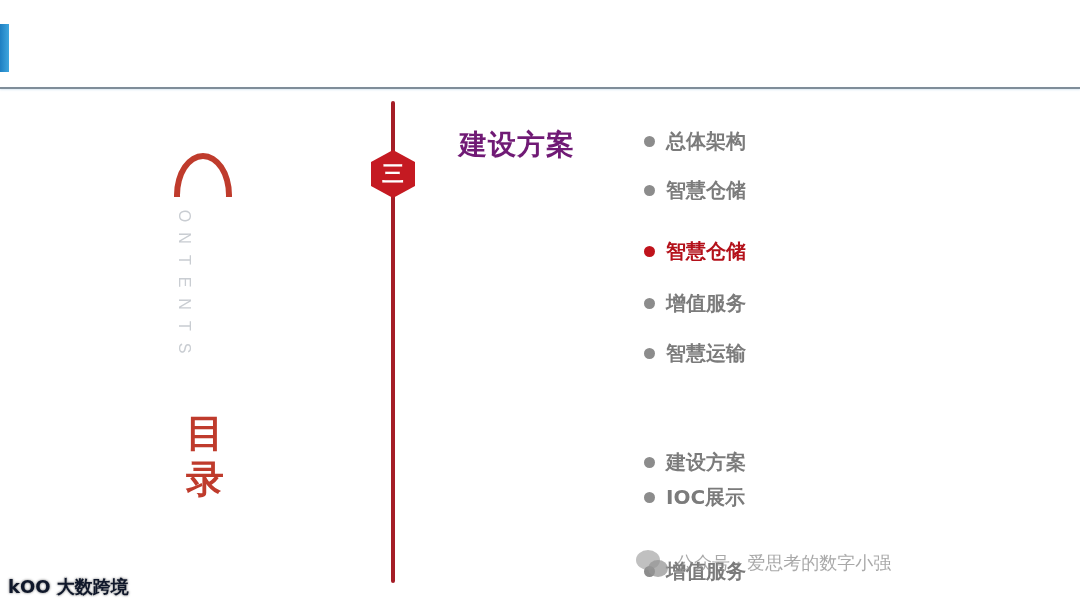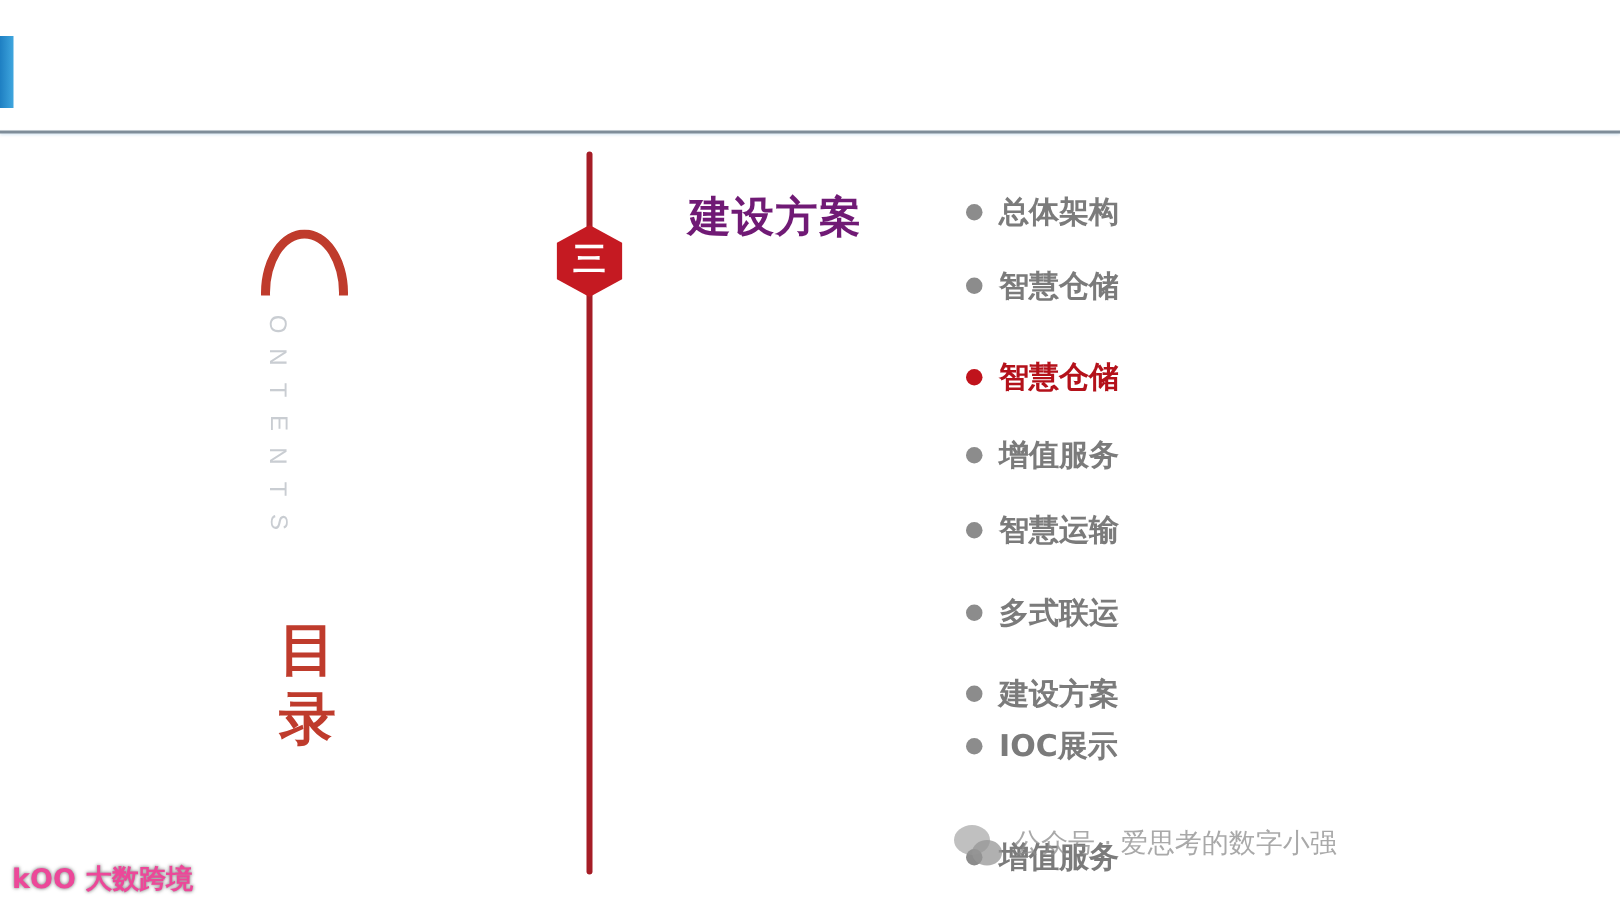--- a/index.html
+++ b/index.html
@@ -182,21 +182,21 @@
     }
     .wm-chat .b2 {
       position: absolute; left: 12px; top: 10px;
       width: 20px; height: 17px; border-radius: 50%;
       background: rgba(150,150,150,0.75);
     }
     .wm-left {
       position: absolute;
       left: 8px;
       top: 574px;
-      color: #ec4899;
+      color: #0f172a;
       font-size: 18px;
       font-weight: bold;
       line-height: 26px;
       text-shadow: 0 0 2px #999, 0 0 3px #aaa;
       white-space: nowrap;
     }
   </style>
 </head>
 <body>
 
@@ -241,24 +241,20 @@
       <span>智慧仓储</span>
     </div>
     <div class="item" style="top:288px">
       <span class="dot"></span>
       <span>增值服务</span>
     </div>
     <div class="item" style="top:338px">
       <span class="dot"></span>
       <span>智慧运输</span>
     </div>
-    <div class="item" style="top:393px">
-      <span class="dot"></span>
-      <span>多式联运</span>
-    </div>
     <div class="item" style="top:447px">
       <span class="dot"></span>
       <span>建设方案</span>
     </div>
     <div class="item" style="top:482px">
       <span class="dot"></span>
       <span>IOC展示</span>
     </div>
     <div class="item" style="top:556px">
       <span class="dot"></span>

